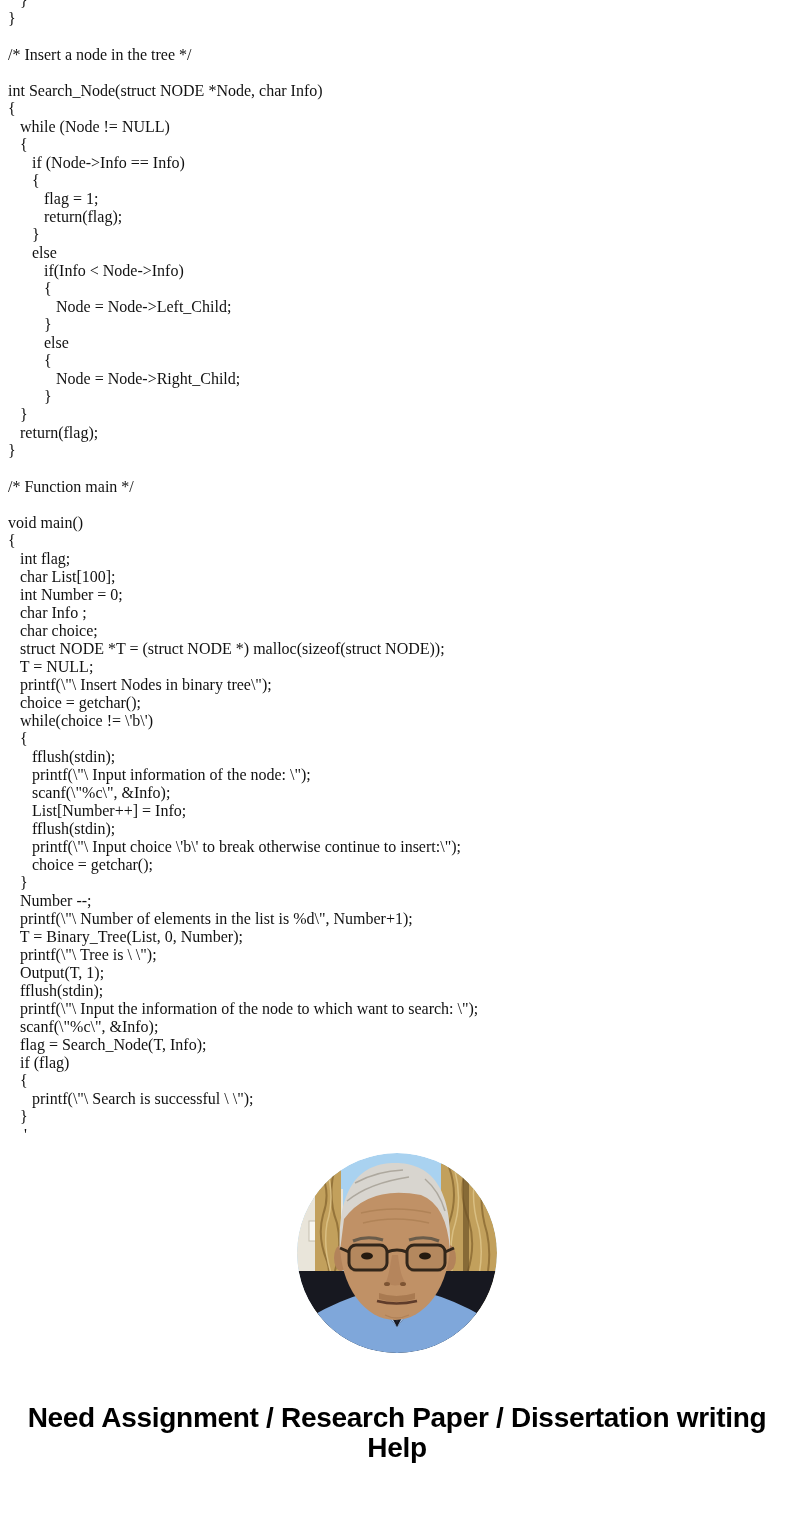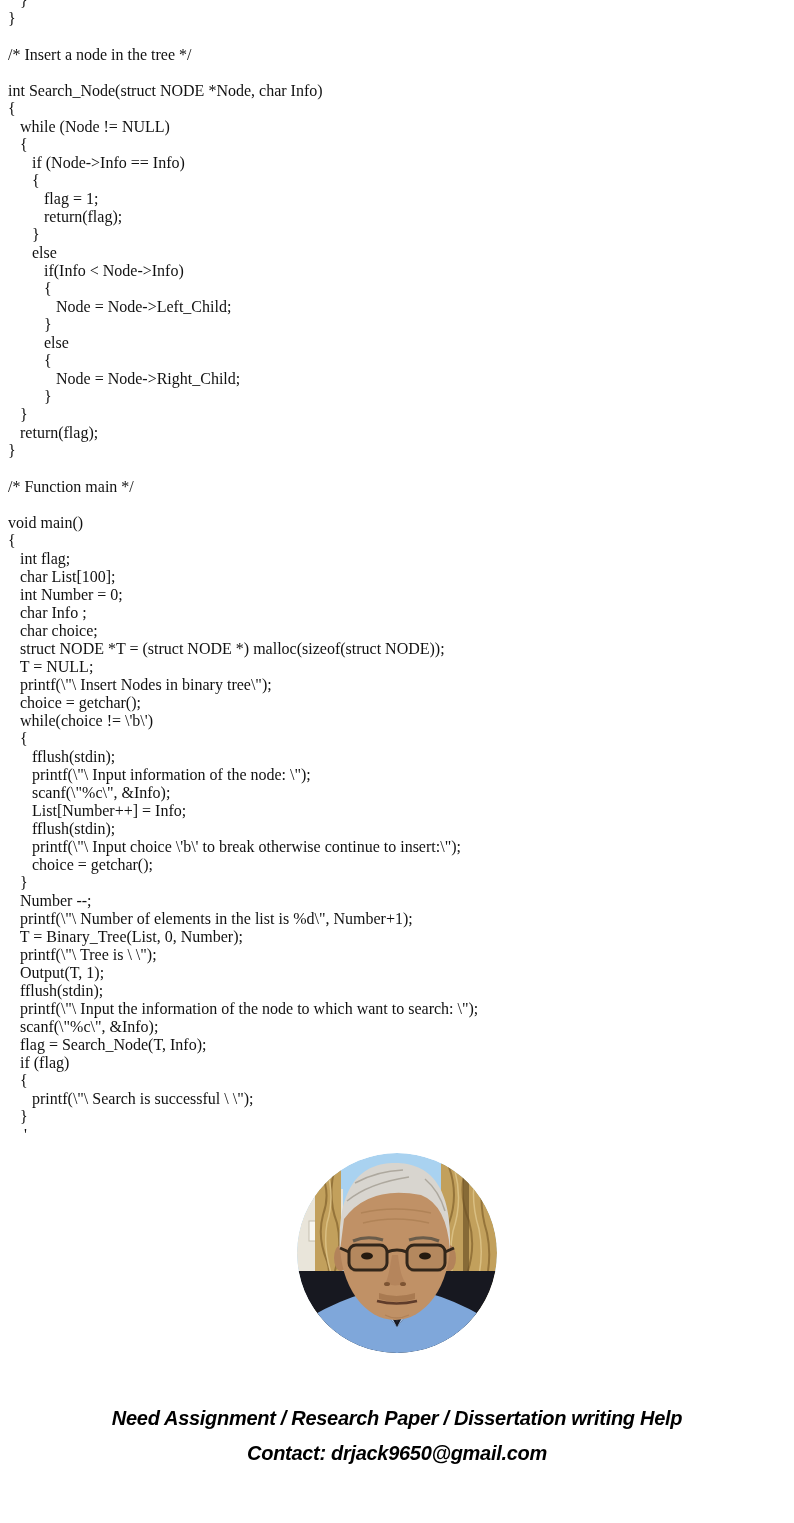--- a/index.html
+++ b/index.html
@@ -36,28 +36,27 @@
     border-radius: 50%;
     overflow: hidden;
     vertical-align: top;
   }
   .footer {
     margin-top: 50px;
     text-align: center;
     color: #000000;
   }
   .footer h2 {
-    margin: 5px auto;
+    margin: 14px auto;
     max-width: 772px;
     font-family: "Liberation Sans", sans-serif;
-    font-size: 20px;
+    font-size: 28px;
     line-height: 30px;
     font-weight: 700;
     letter-spacing: -0.3px;
-    font-style: italic;
   }
 </style>
 </head>
 <body>
 
 <div class="page">
 
   <pre class="code-block">   }
 }
 
@@ -204,16 +203,15 @@
           <path d="M80,148 Q99,153 120,148" stroke="#5f3c2a" stroke-width="2.5" fill="none"></path>
 
           <path d="M88,162 Q99,168 112,162" stroke="#a6784e" stroke-width="1.3" fill="none" opacity="0.6"></path>
         </g>
       </svg>
     </div>
   </div>
 
   <div class="footer">
     <h2>Need Assignment / Research Paper / Dissertation writing Help</h2>
-    <h2><span>Contact:</span> <span>drjack9650@gmail.com</span></h2>
   </div>
 
 </div>
 
 </body></html>

